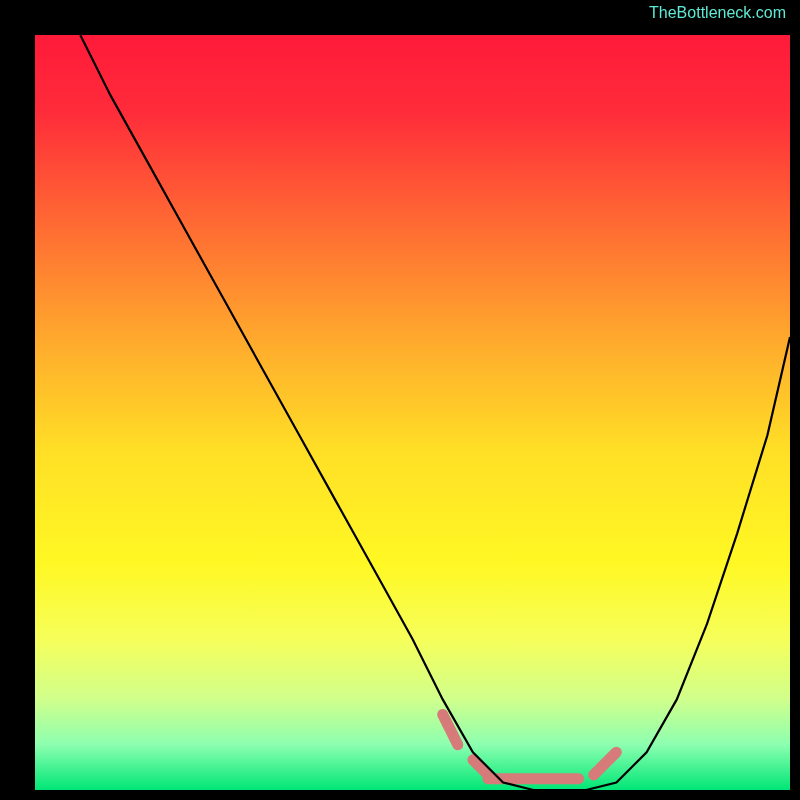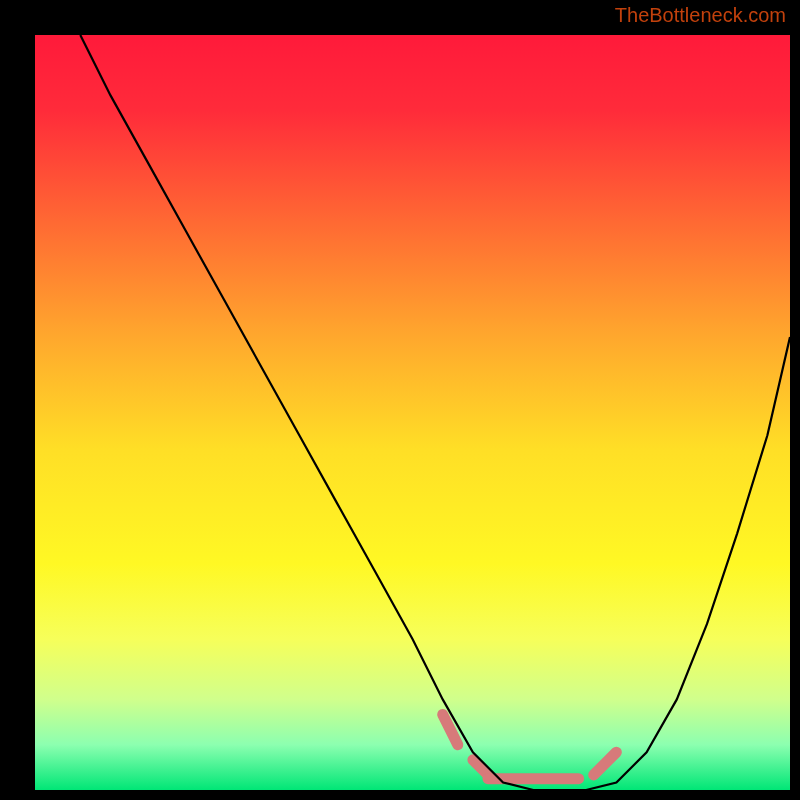--- a/index.html
+++ b/index.html
@@ -1,20 +1,20 @@
 <!DOCTYPE html>
 <html><head>
 <meta charset="utf-8">
 <style>
   html,body{margin:0;padding:0;width:800px;height:800px;overflow:hidden;background:#000;}
   .wrap{position:relative;width:800px;height:800px;}
   .watermark{
     position:absolute;top:4px;right:14px;
     font-family:Arial,Helvetica,sans-serif;
-    font-size:20px;color:#c2410c;font-weight:400;
+    font-size:16px;color:#5eead4;font-weight:400;
     letter-spacing:0px;
   }
   svg{display:block;}
 </style>
 </head>
 <body>
 <div class="wrap">
 
 <svg id="chart-svg" width="800" height="800" viewBox="0 0 800 800">
   <defs>

